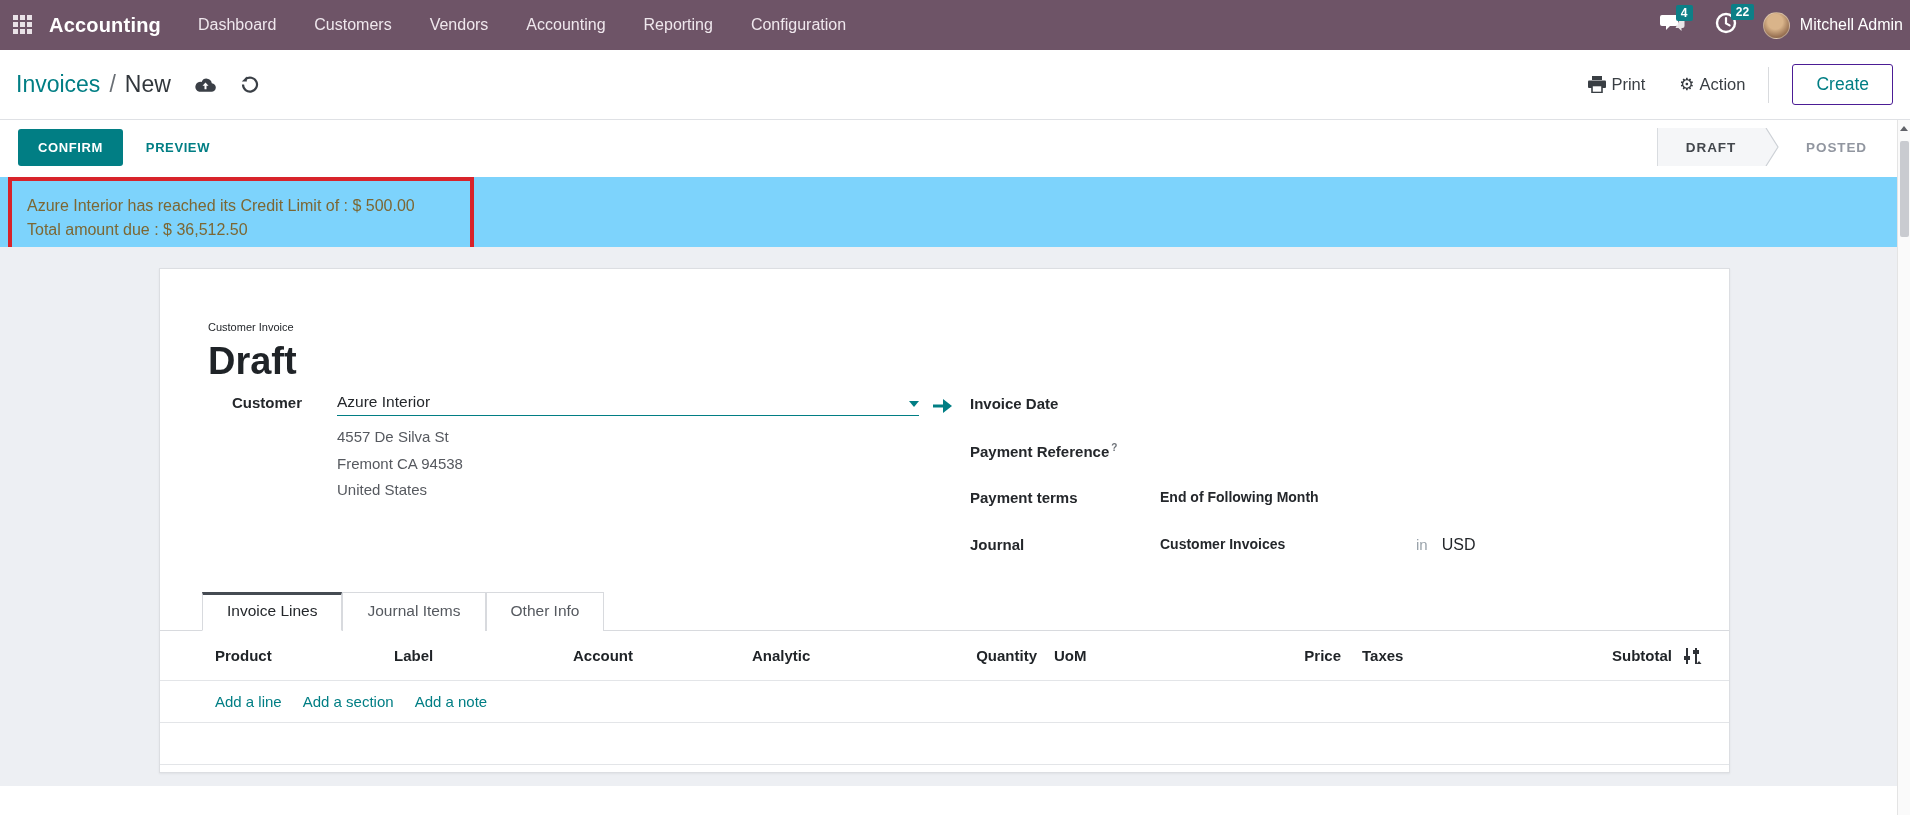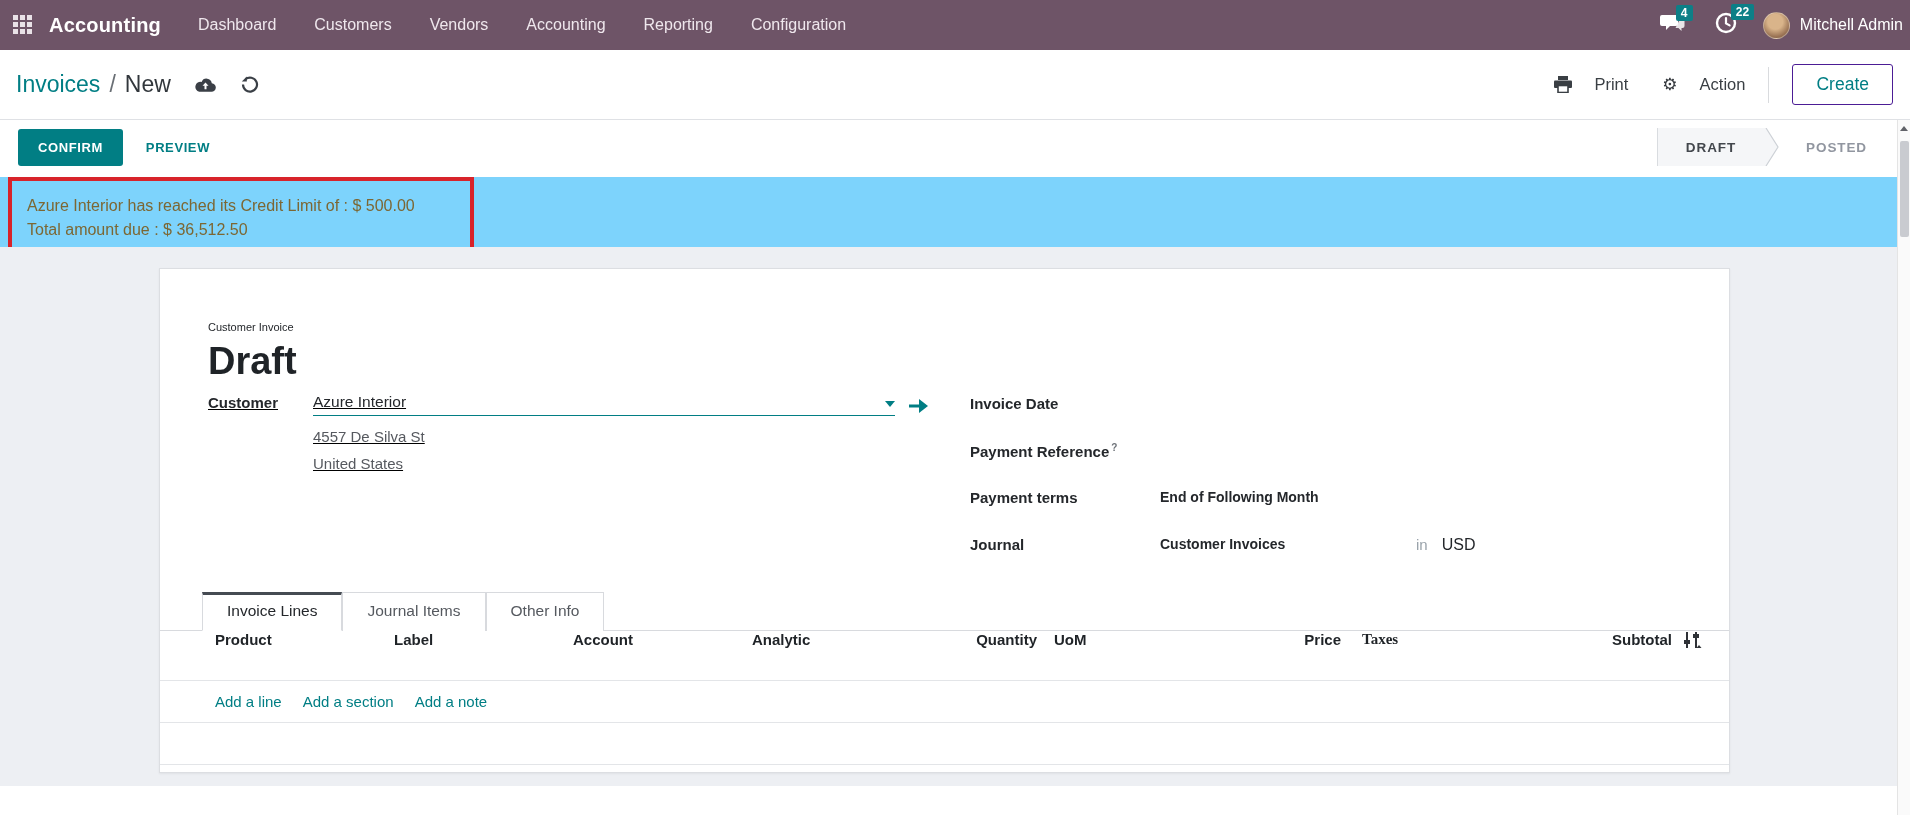--- a/index.html
+++ b/index.html
@@ -20,21 +20,21 @@
 
   
   .control-panel { height:70px; display:flex; align-items:center; padding:0 17px 0 16px; border-bottom:1px solid #dfe1e5; background:#fff; }
   .breadcrumb { display:flex; align-items:center; font-size:23px; }
   .bc-parent { color:#017e84; cursor:pointer; }
   .bc-sep { color:#6a6f75; margin:0 9px; }
   .bc-current { color:#32373c; }
   .bc-icons { display:flex; align-items:center; gap:25px; margin-left:24px; }
   .bc-icons svg { cursor:pointer; }
   .cp-right { margin-left:auto; display:flex; align-items:center; }
-  .cp-btn { display:flex; align-items:center; gap:22px; font-size:16.5px; color:#3a3f44; cursor:pointer; }
+  .cp-btn { display:flex; align-items:center; gap:5px; font-size:16.5px; color:#3a3f44; cursor:pointer; }
   .cp-btn + .cp-btn { margin-left:34px; }
   .gear-glyph { font-size:17px; color:#35393e; }
   .cp-divider { width:1px; height:36px; background:#d9dbde; margin:0 23px; }
   .create-btn { background:#fff; border:1px solid #4c1d95; color:#017e84; font-size:17.5px; padding:9px 23px; border-radius:3px; cursor:pointer; font-family:inherit; }
 
   
   .status-row { height:54px; display:flex; align-items:center; padding:0 16px 0 18px; background:#fff; }
   .confirm-btn { background:#017e84; color:#fff; border:none; font-size:13px; font-weight:700; letter-spacing:.6px; padding:11px 20px; border-radius:3px; cursor:pointer; font-family:inherit;text-align:right; }
   .preview-btn { color:#017e84; font-size:13px; font-weight:700; letter-spacing:.6px; margin-left:23px; cursor:pointer; }
   .statwidget { margin-left:auto; display:flex; align-items:stretch; height:38px; border-left:1px solid #d9dce0; }
@@ -46,21 +46,21 @@
   .banner { height:70px; background:#7dd3fc; margin-right:13px; }
   .alert-box { margin:3px 0 0 8px; width:466px; height:84px; border:4px solid #d8232a; padding:13px 15px; color:#7c6733; font-size:16px; line-height:24px; }
 
   
   .content { position:relative; height:551px; background:#edeff3; overflow:hidden; }
   .card { position:relative; margin:21px 0 0 159px; width:1571px; height:505px; background:#fff; border:1px solid #dcdee2; box-shadow:0 1px 2px rgba(0,0,0,.06); overflow:hidden; }
   .doc-type { margin:52px 0 0 48px; font-size:11px; color:#24272b; }
   .doc-state { margin:6px 0 0 48px; font-size:38px; font-weight:700; color:#1f2327; line-height:44px; }
 
   .form-area { display:flex; margin-top:10px; }
-  .col-left { width:810px; padding-left:48px;text-decoration:underline; }
+  .col-left { width:810px; padding-left:72px; }
   .field-row { display:flex; align-items:flex-end; }
   .flabel { width:105px; font-size:15px; font-weight:700; color:#24272b; padding-bottom:5px; }
   .m2o { width:582px; border-bottom:1.5px solid #017e84; display:flex; justify-content:space-between; align-items:flex-end; padding-bottom:4px; cursor:text; }
   .m2o-value { font-size:15.5px; color:#24272b; }
   .caret { width:0; height:0; border-left:5px solid transparent; border-right:5px solid transparent; border-top:6px solid #017e84; margin-bottom:4px; cursor:pointer; }
   .int-arrow { margin:0 0 3px 14px; cursor:pointer; }
   .address { padding-left:105px; margin-top:8px; font-size:15px; line-height:26.5px; color:#56595f; }
   .col-right { padding-top:2px; }
   .frow { display:flex; min-height:47px; align-items:flex-start; }
   .frow .flabel2 { width:190px; font-size:15px; font-weight:700; color:#24272b; }
@@ -68,24 +68,24 @@
   .sup-help { font-size:10px; color:#6d7278; vertical-align:super; margin-left:2px; }
   .muted-in { color:#9aa3ab; font-size:15px; margin-right:14px; }
   .cur { font-size:16px; color:#24272b; }
 
   
   .tabs-wrap { margin-top:9px; border-bottom:1px solid #d8dade; padding-left:42px; display:flex; }
   .tab { border:1px solid #d8dade; border-bottom:none; padding:9px 24px 10px; font-size:15.5px; color:#55595f; cursor:pointer; margin-bottom:-1px; background:#fff; }
   .tab.active { border-top:3px solid #454b52; padding-top:7px; color:#24272b; border-bottom:1px solid #fff; }
 
   
-  .thead { display:flex; align-items:flex-start; height:50px; border-bottom:1px solid #e3e5e8; font-size:15px; font-weight:600; color:#1f2327; }
+  .thead { display:flex; align-items:center; height:50px; border-bottom:1px solid #e3e5e8; font-size:15px; font-weight:600; color:#1f2327; }
   .sp55 { width:55px; } .c179 { width:179px; } .cqty { width:106px; text-align:right; }
   .g17 { width:17px; } .cuom { width:83px; } .cprice { width:204px; text-align:right; }
-  .g21 { width:21px; } .ctax { width:200px;font-family:Liberation Serif, serif; } .csub { width:110px; text-align:right; }
+  .g21 { width:21px; } .ctax { width:200px; } .csub { width:110px; text-align:right; }
   .colset-icon { margin-left:9px; cursor:pointer; display:flex; align-items:center; }
   .links-row { display:flex; align-items:center; height:42px; border-bottom:1px solid #e3e5e8; padding-left:55px; gap:21px; }
   .links-row a { font-size:15px; color:#017e84; text-decoration:none; cursor:pointer; }
   .empty-row { height:42px; border-bottom:1px solid #e3e5e8; }
   .chatter-strip { position:absolute; left:0; right:13px; bottom:0; height:12px; background:#fff; }
 
   
   .scrollbar { position:absolute; top:120px; right:0; width:13px; height:695px; background:#fafafa; border-left:1px solid #e4e4e4; }
   .sb-arrow { width:0; height:0; border-left:4px solid transparent; border-right:4px solid transparent; border-bottom:5px solid #606268; margin:6px auto 0; cursor:pointer; }
   .sb-thumb { width:9px; height:96px; background:#c9cbd0; border-radius:2px; margin:10px auto 0; cursor:grab; }
@@ -201,20 +201,21 @@
             <span class="m2o-value">Azure Interior</span>
             <span class="caret"></span>
           </div>
           <svg class="int-arrow" width="19" height="14" viewBox="0 0 19 14">
             <path d="M0 7h13" stroke="#017e84" stroke-width="3"></path>
             <path d="M10 0l9 7-9 7z" fill="#017e84"></path>
           </svg>
         </div>
         <div class="address">
           <div>4557 De Silva St</div>
+          <div>Fremont CA 94538</div>
           <div>United States</div>
         </div>
       </div>
       <div class="col-right">
         <div class="frow">
           <span class="flabel2">Invoice Date</span>
           <span class="fvalue"></span>
         </div>
         <div class="frow">
           <span class="flabel2"><span>Payment Reference</span><span class="sup-help">?</span></span>

